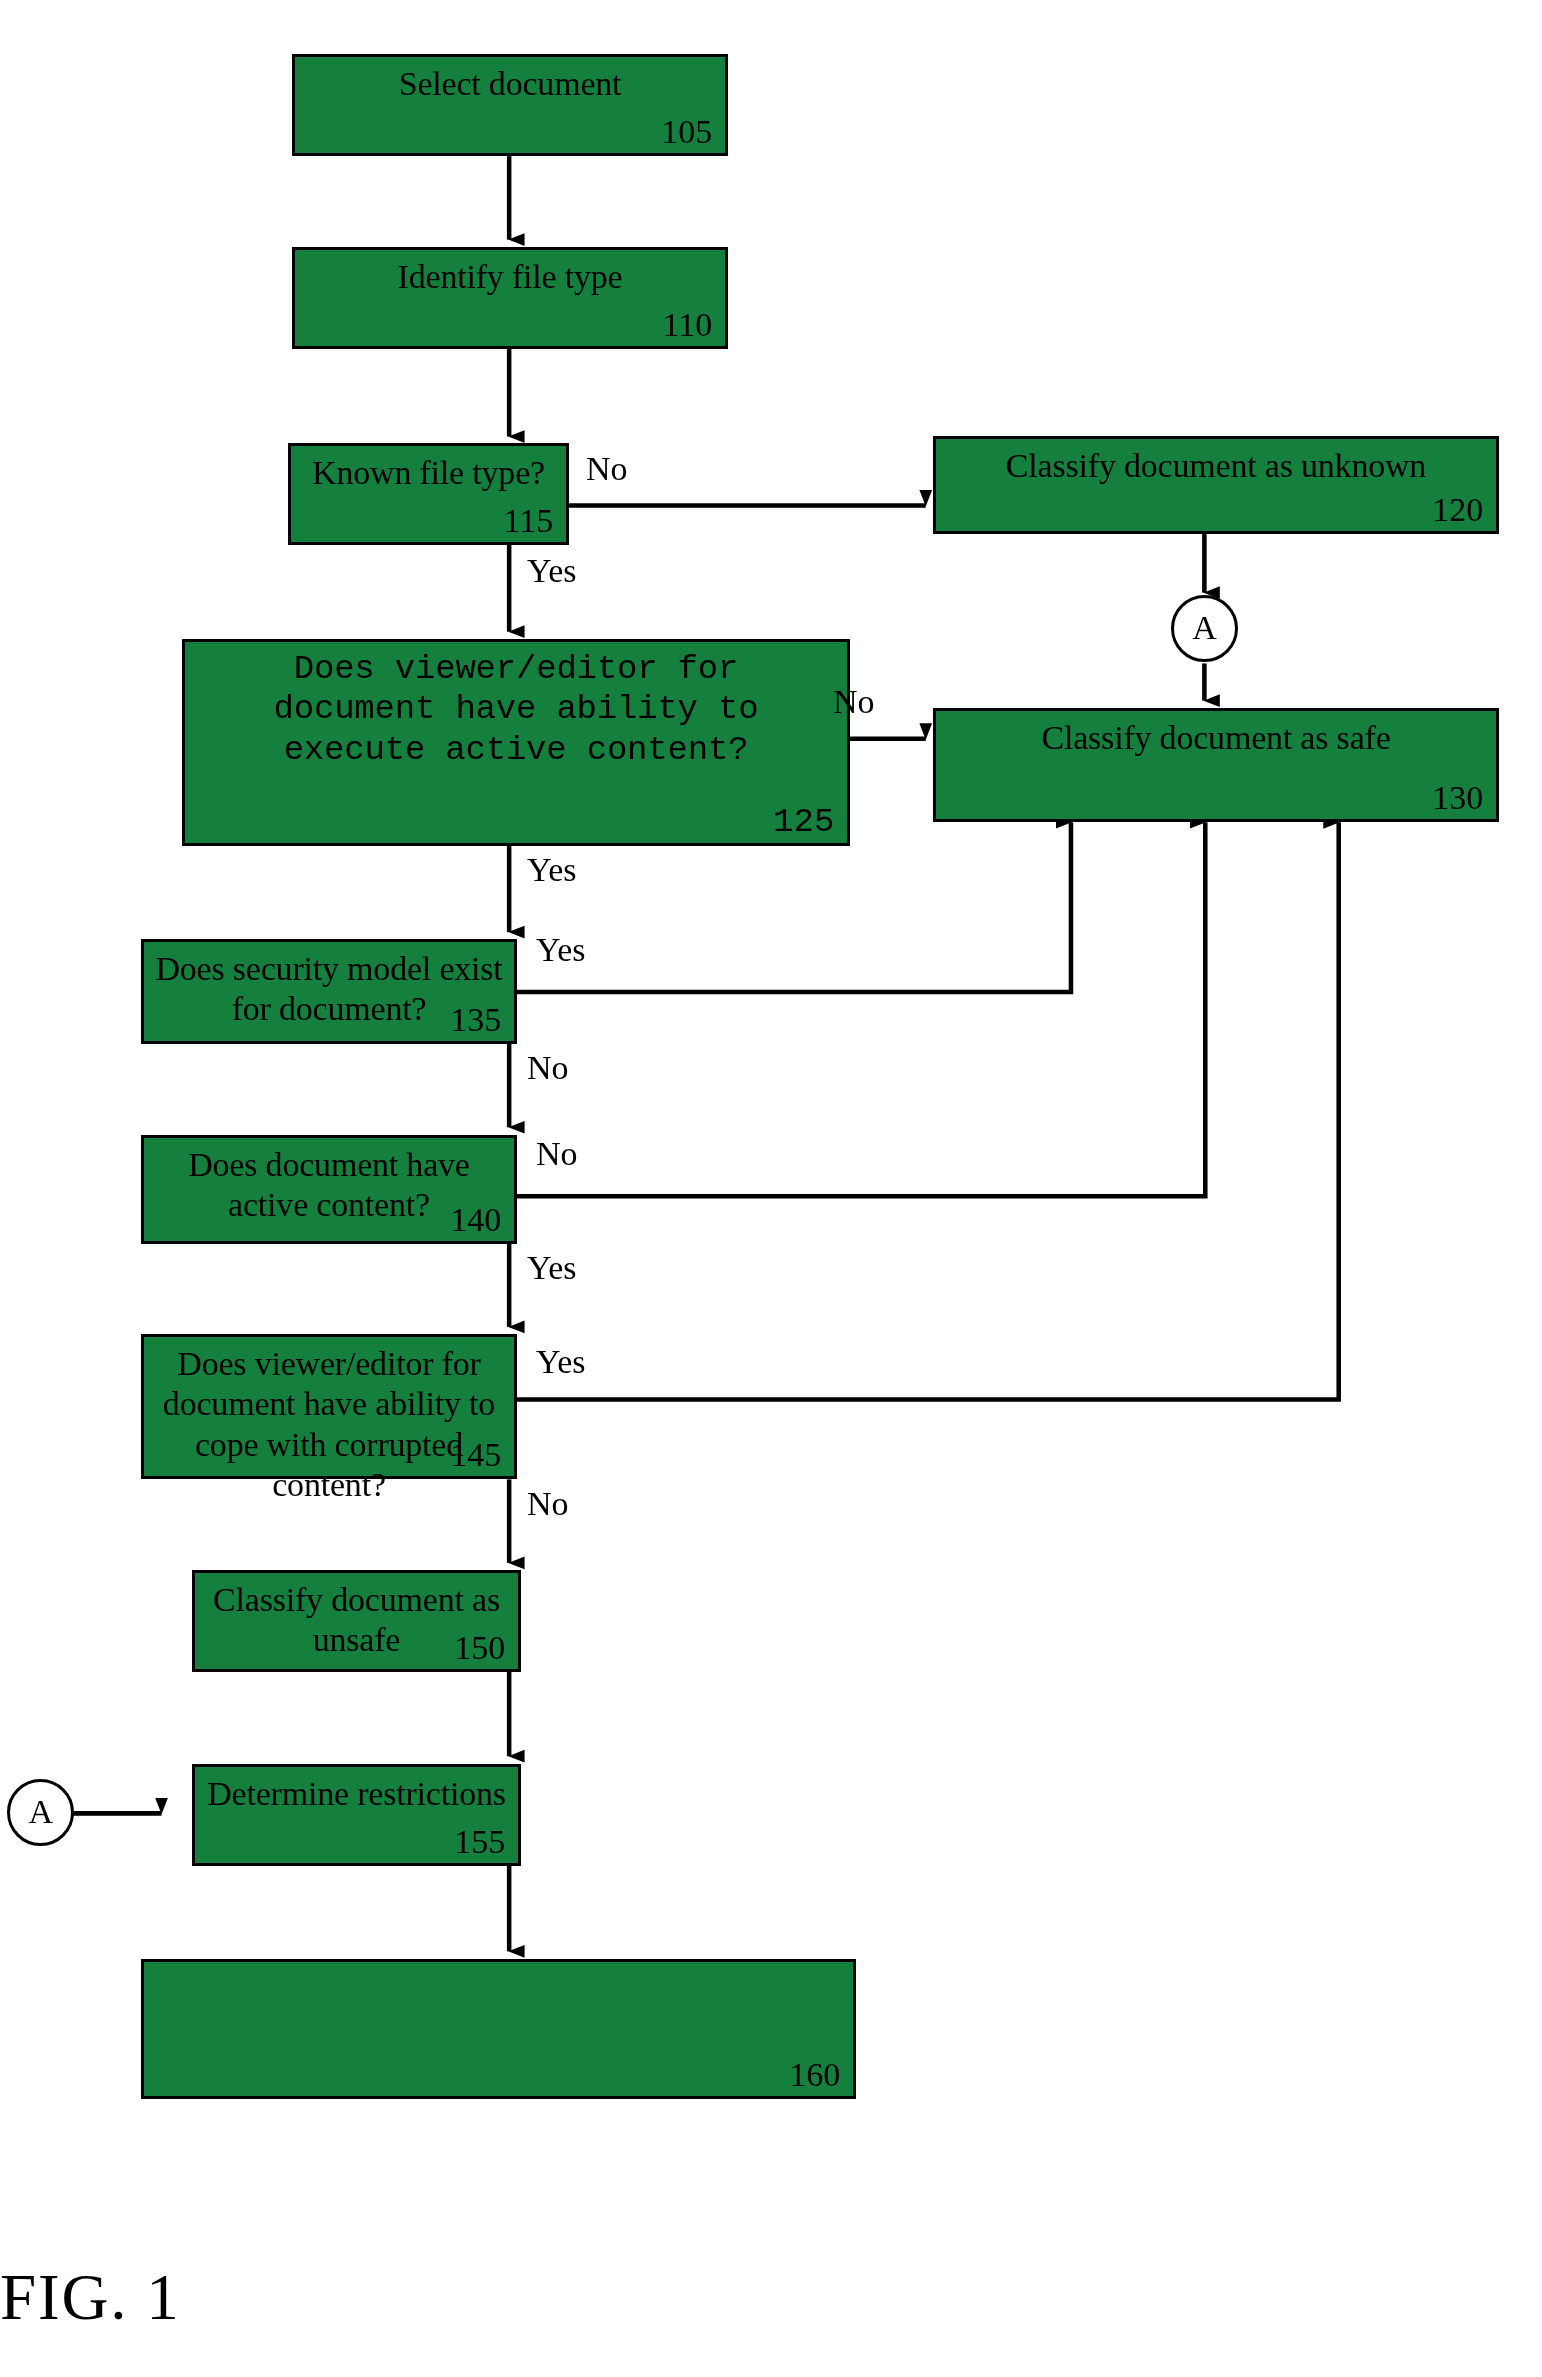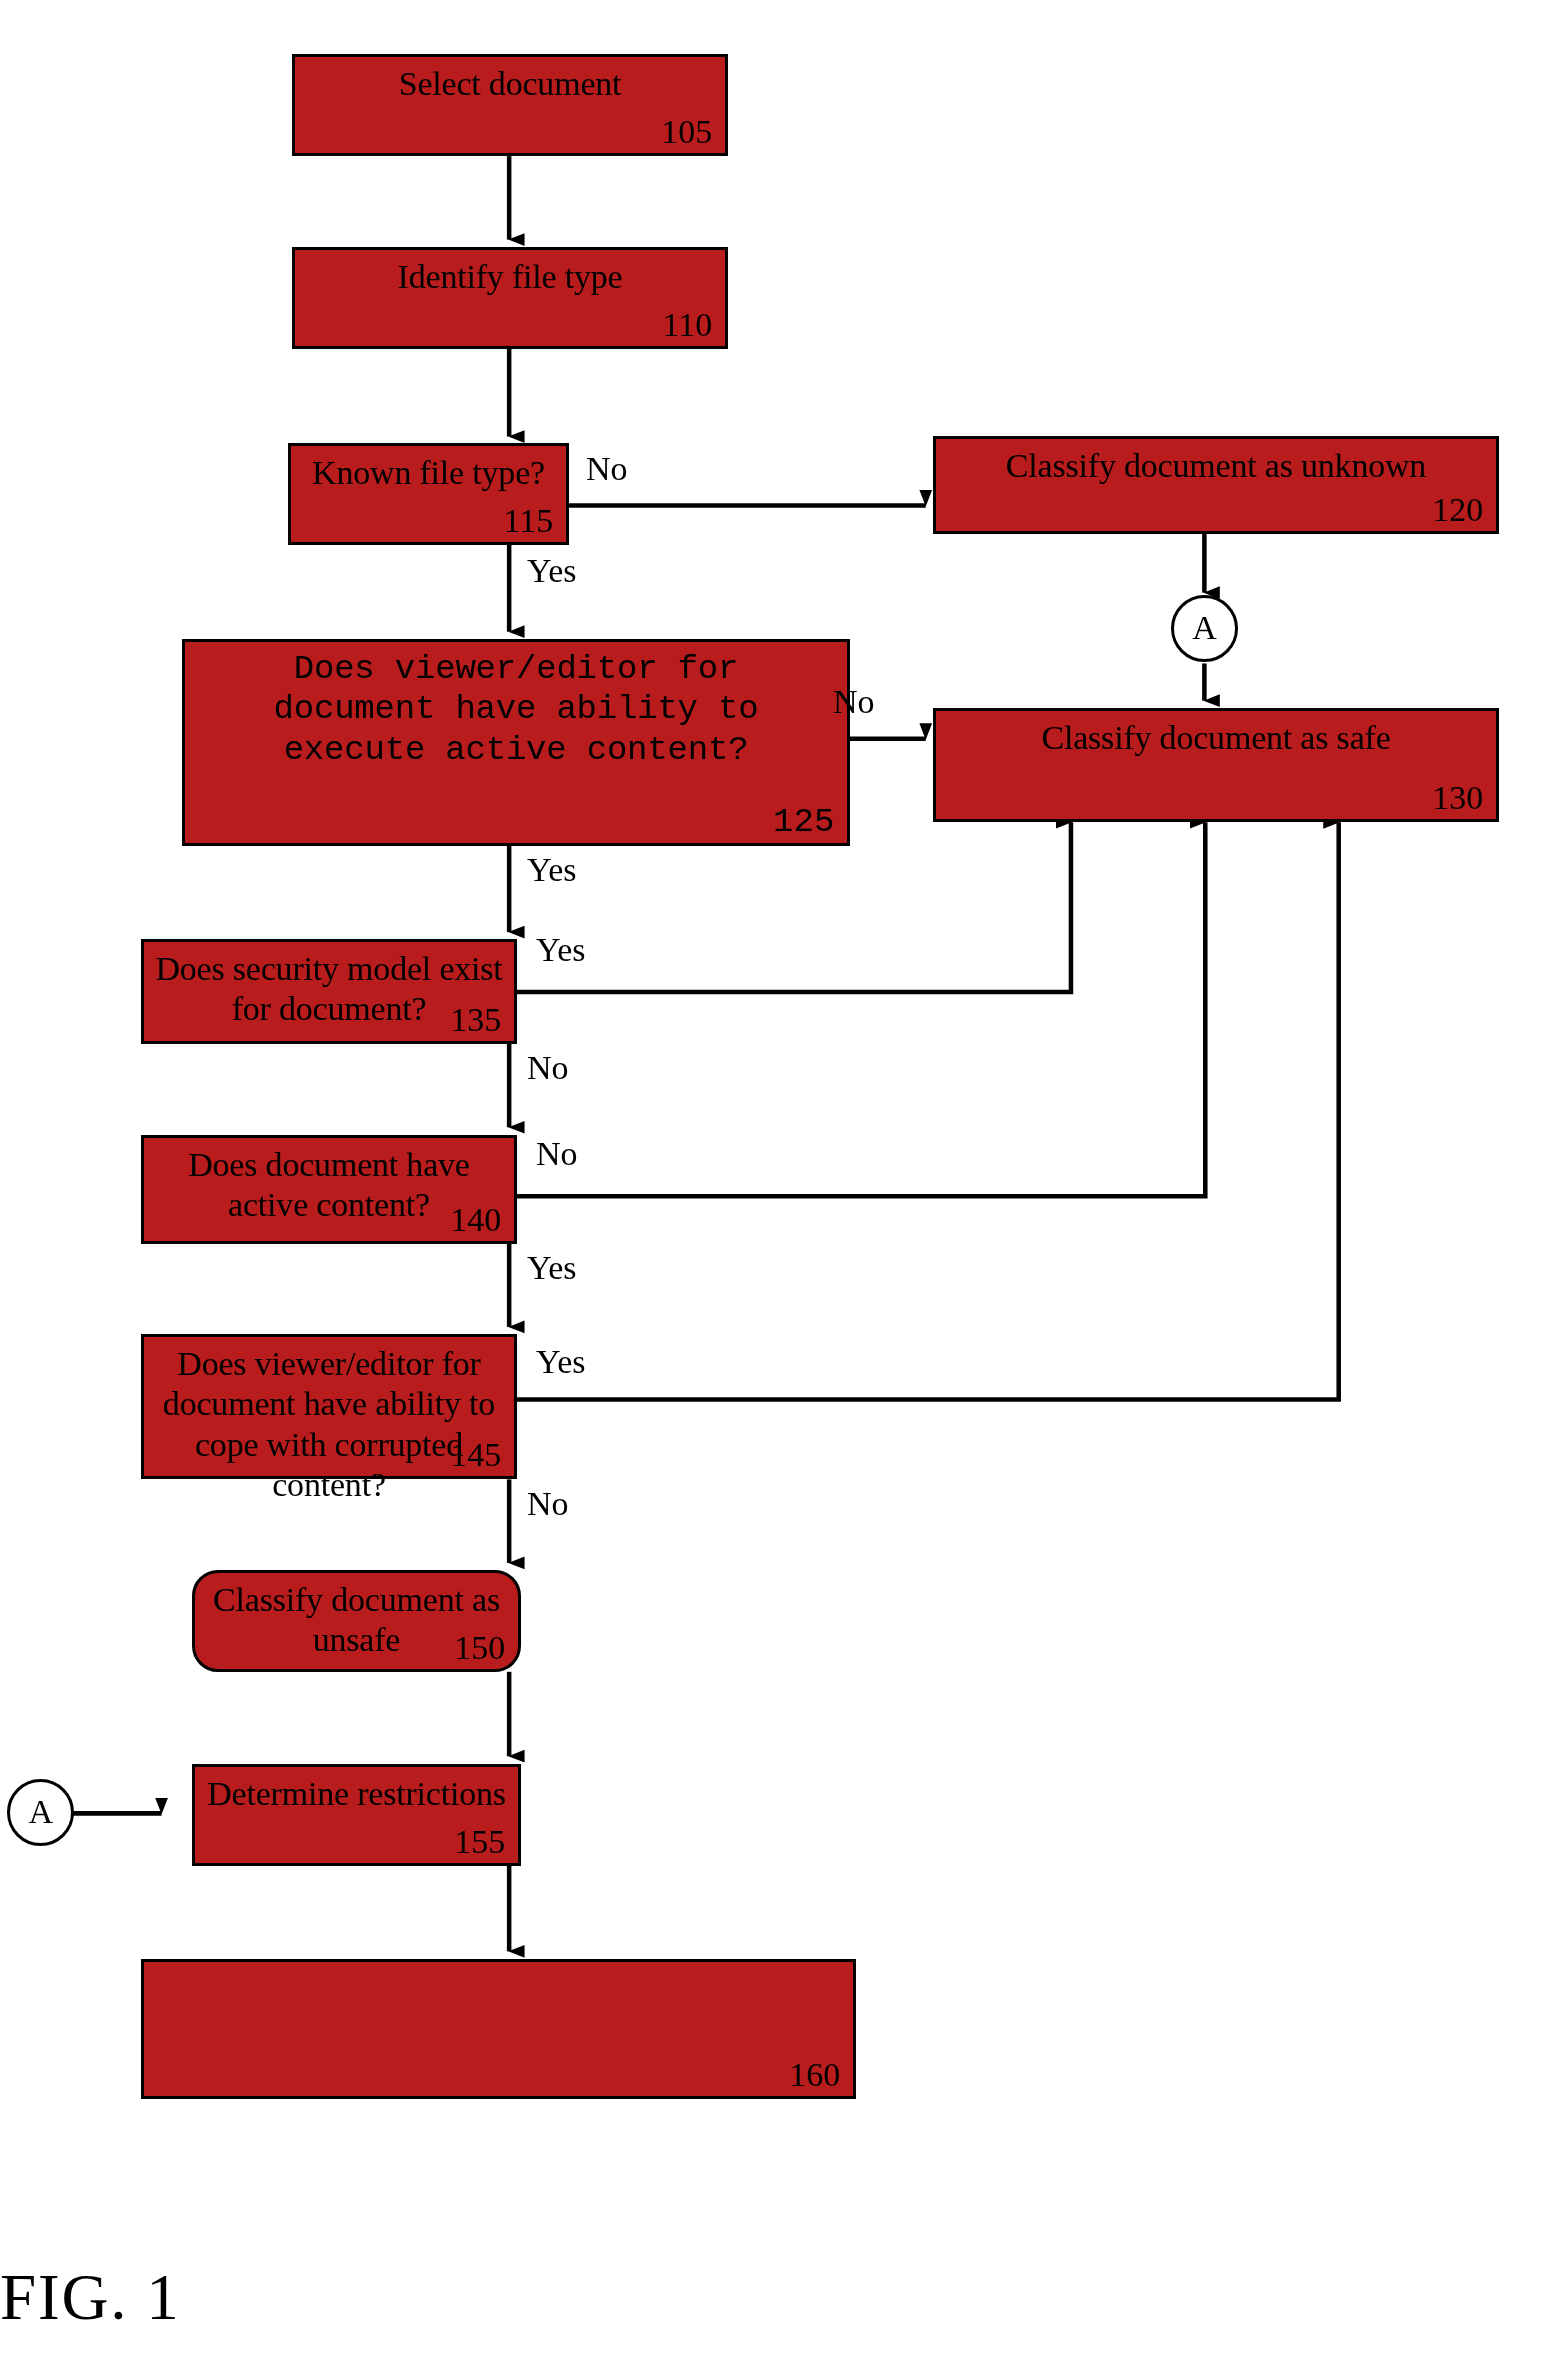--- a/index.html
+++ b/index.html
@@ -20,21 +20,21 @@
     position: absolute;
     left: 0;
     top: 0;
     width: 1542px;
     height: 2377px;
   }
   .node {
     position: absolute;
     box-sizing: border-box;
     border: 3.6px solid #000;
-    background: #b91c1c;
+    background: #15803d;
     z-index: 2;
   }
   .node .label {
     position: absolute;
     left: 9px;
     right: 9px;
     top: 7.3px;
     text-align: center;
     font-size: 34px;
     line-height: 1.18;
@@ -169,21 +169,21 @@
   <div class="node" style="left:141px; top:1135px; width:376px; height:109px;">
     <div class="label">Does document have active content?</div>
     <div class="ref">140</div>
   </div>
 
   <div class="node" style="left:141px; top:1334px; width:376px; height:145px;">
     <div class="label" style="left:5.4px; right:5.4px;">Does viewer/editor for document have ability to cope with corrupted content?</div>
     <div class="ref">145</div>
   </div>
 
-  <div class="node" style="left:192px; top:1570px; width:329px; height:102px;border-radius:26px;">
+  <div class="node" style="left:192px; top:1570px; width:329px; height:102px;">
     <div class="label">Classify document as unsafe</div>
     <div class="ref">150</div>
   </div>
 
   <div class="conn-circle" style="left:7.3px; top:1779px; width:67px; height:67px; line-height:60px;">A</div>
 
   <div class="node" style="left:192px; top:1764px; width:329px; height:102px;">
     <div class="label">Determine restrictions</div>
     <div class="ref">155</div>
   </div>

